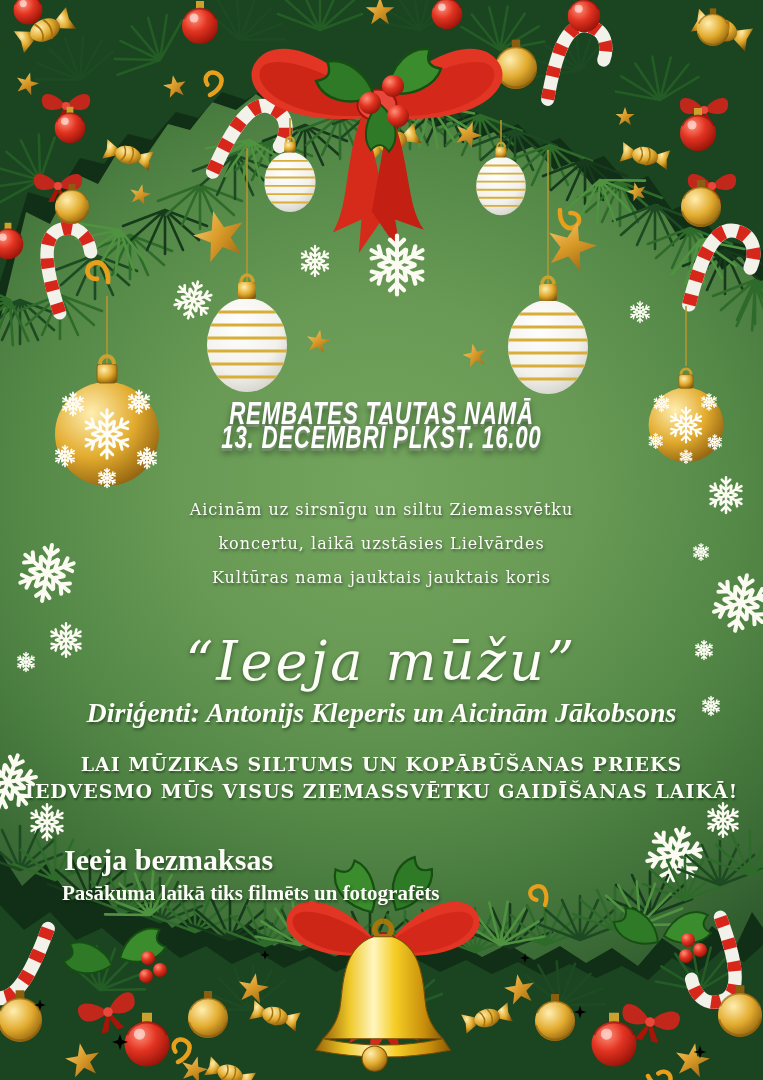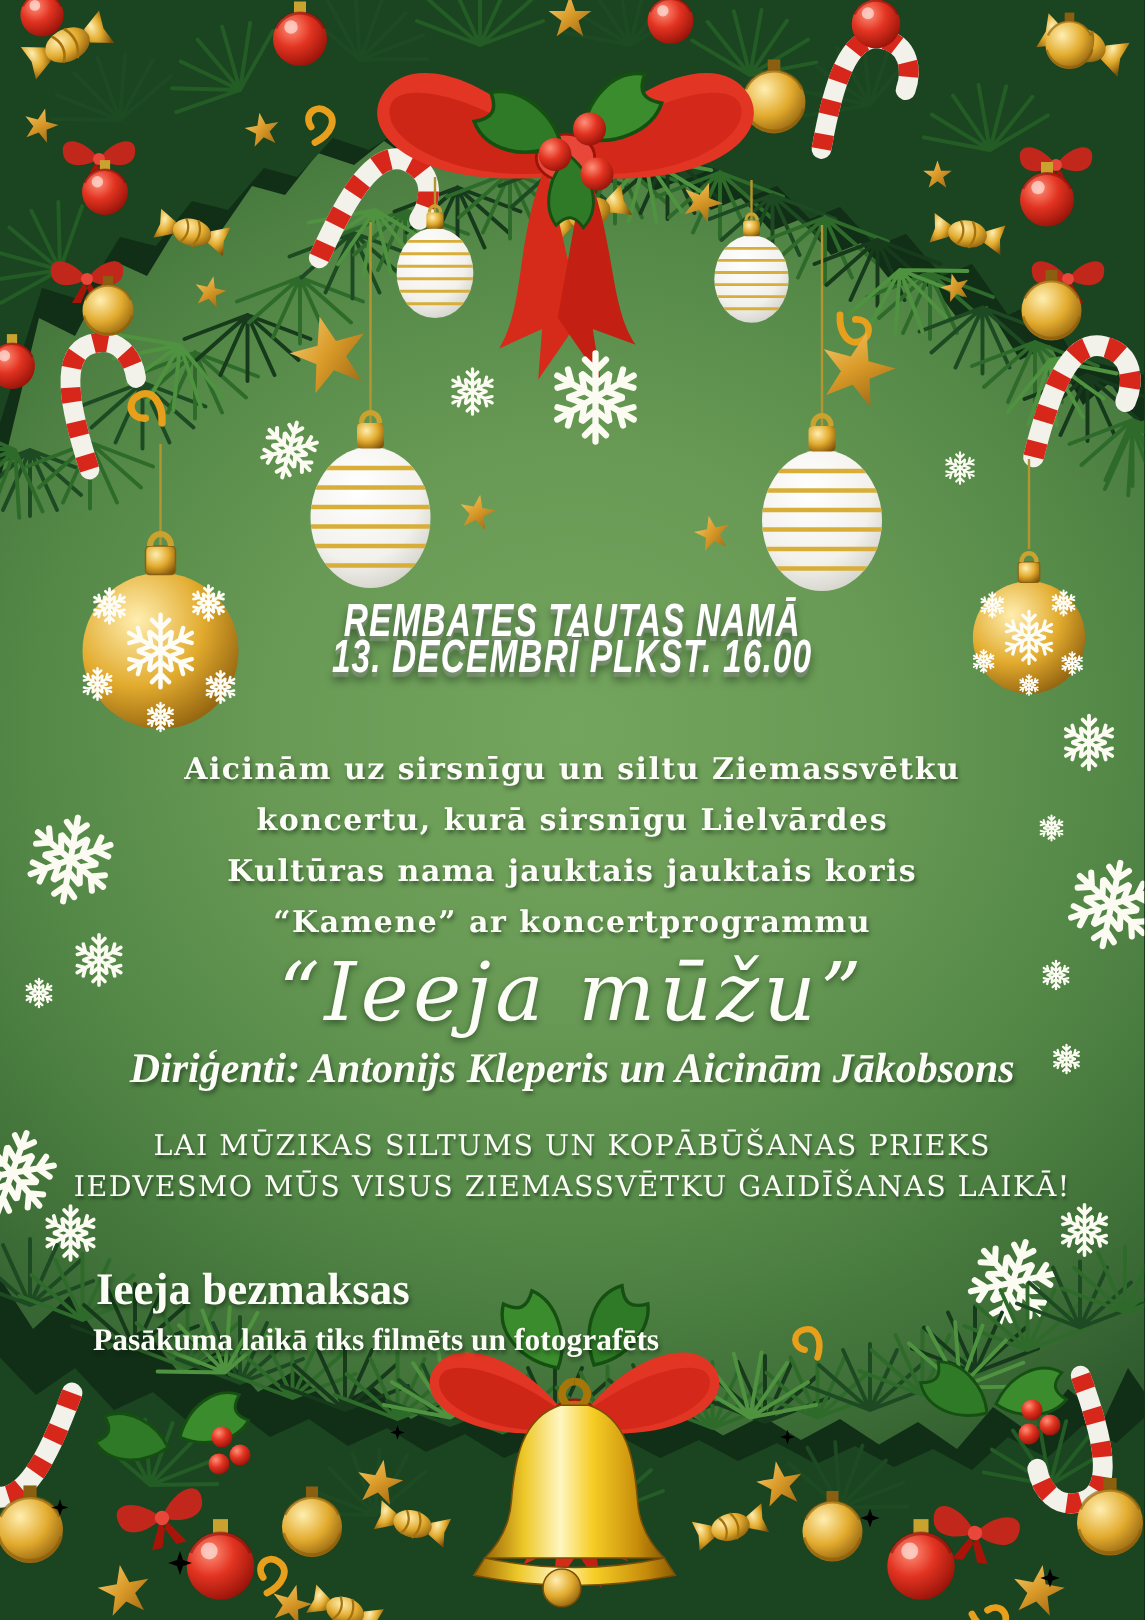--- a/index.html
+++ b/index.html
@@ -10,34 +10,34 @@
   }
   #decor{position:absolute;left:0;top:0;z-index:1;}
   .txt{position:absolute;left:0;right:0;text-align:center;color:#fdfdf8;white-space:nowrap;z-index:3;}
   .title-line{
     font-family:"Liberation Sans", sans-serif;font-weight:700;font-style:italic;
     font-size:31px;letter-spacing:1px;color:#ffffff;
     text-shadow:0 3px 1px rgba(160,160,160,.45), 0 5px 7px rgba(8,28,10,.55);
   }
   .title-line span{display:inline-block;transform:scaleX(.72);transform-origin:center;}
   .intro-line{
-    font-family:"DejaVu Serif", serif;font-weight:700;font-size:20px;letter-spacing:1px;
+    font-family:"DejaVu Serif", serif;font-weight:400;font-size:16px;letter-spacing:1px;
     text-shadow:1px 2px 3px rgba(12,32,14,.55);
   }
   .script-line{
     font-family:"DejaVu Serif", serif;font-style:italic;font-weight:400;
     font-size:54px;letter-spacing:3px;
     text-shadow:0 2px 4px rgba(10,30,12,.5);
   }
   .conductors-line{
     font-family:"Liberation Serif", serif;font-weight:700;font-style:italic;
     font-size:28px;text-shadow:1px 2px 3px rgba(12,32,14,.55);
   }
   .wish-line{
-    font-family:"DejaVu Serif", serif;font-weight:400;font-size:19px;letter-spacing:1px;
+    font-family:"DejaVu Serif", serif;font-weight:700;font-size:19px;letter-spacing:1px;
     text-shadow:1px 2px 2px rgba(12,32,14,.5);
   }
   .left-txt{text-align:left;}
   .admission-line{font-family:"Liberation Serif", serif;font-weight:700;font-size:30px;
     text-shadow:1px 2px 3px rgba(12,32,14,.55);}
   .notice-line{font-family:"Liberation Serif", serif;font-weight:700;font-size:21px;
     text-shadow:1px 2px 3px rgba(12,32,14,.6);}
 </style>
 </head>
 <body>
@@ -390,23 +390,22 @@
     <g>
       <use href="#bell" transform="translate(383,1004) scale(1.05)"></use>
     </g>
   </g>
 </svg>
 
   <div class="txt title-line" style="top:396px"><span>REMBATES TAUTAS NAMĀ</span></div>
   <div class="txt title-line" style="top:420px"><span>13. DECEMBRĪ PLKST. 16.00</span></div>
 
   <div class="txt intro-line" style="top:500px">Aicinām uz sirsnīgu un siltu Ziemassvētku</div>
-  <div class="txt intro-line" style="top:534px">koncertu, kurā sirsnīgu Lielvārdes</div>
+  <div class="txt intro-line" style="top:534px">koncertu, laikā uzstāsies Lielvārdes</div>
   <div class="txt intro-line" style="top:568px">Kultūras nama jauktais jauktais koris</div>
-  <div class="txt intro-line" style="top:602px">“Kamene” ar koncertprogrammu</div>
 
   <div class="txt script-line" style="top:630px">“Ieeja mūžu”</div>
 
   <div class="txt conductors-line" style="top:697px">Diriģenti: Antonijs Kleperis un Aicinām Jākobsons</div>
 
   <div class="txt wish-line" style="top:753px">LAI MŪZIKAS SILTUMS UN KOPĀBŪŠANAS PRIEKS</div>
   <div class="txt wish-line" style="top:780px">IEDVESMO MŪS VISUS ZIEMASSVĒTKU GAIDĪŠANAS LAIKĀ!</div>
 
   <div class="txt left-txt admission-line" style="top:843px;left:64px;right:auto">Ieeja bezmaksas</div>
   <div class="txt left-txt notice-line" style="top:881px;left:62px;right:auto">Pasākuma laikā tiks filmēts un fotografēts</div>

